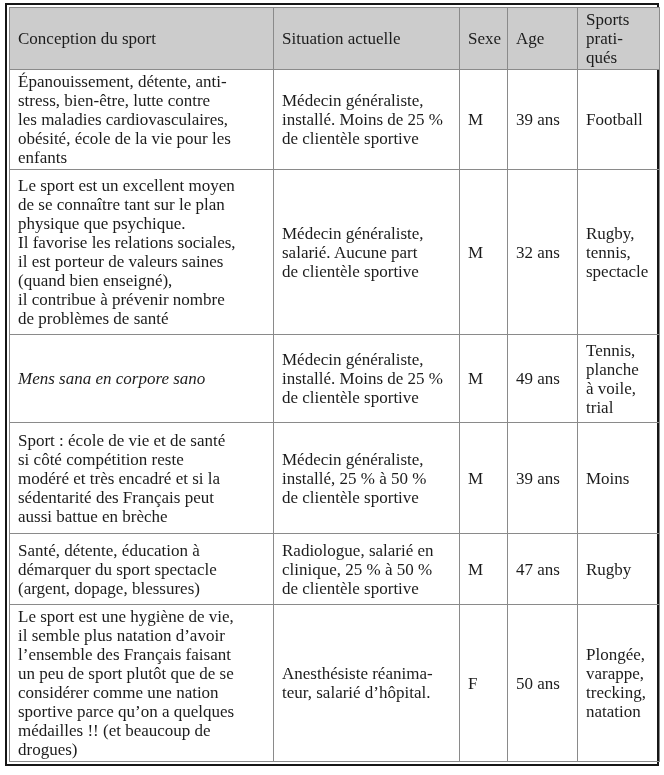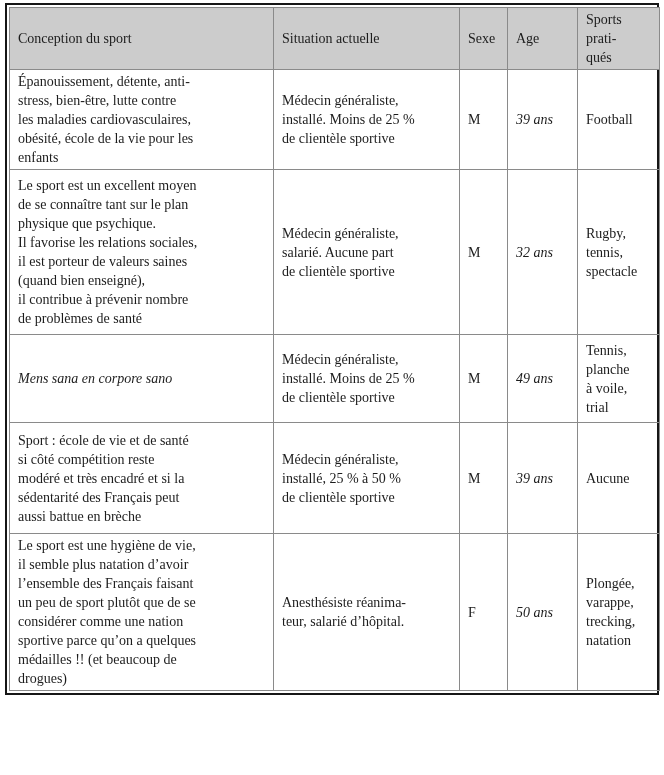--- a/index.html
+++ b/index.html
@@ -25,35 +25,35 @@
   }
   table.doc-table {
     border-collapse: collapse;
     table-layout: fixed;
     width: 650px;
   }
   table.doc-table th,
   table.doc-table td {
     border: 1px solid #8a8a8a;
     vertical-align: middle;
-    font-size: 14px;
+    font-size: 17px;
     line-height: 19px;
     font-weight: normal;
     text-align: left;
     white-space: pre-line;
     padding: 2px 4px 2px 8px;
     box-sizing: border-box;
     overflow: hidden;
   }
   table.doc-table th {
     background: #cccccc;
   }
   th.col-sexe { padding-left: 5px; }
   td.cell-sexe { text-align: center; padding-left: 2px; padding-right: 2px; }
-  td.cell-age  { padding-left: 8px; white-space: nowrap; font-style: italic; }
+  td.cell-age  { padding-left: 8px; white-space: nowrap; }
   td.cell-sports { padding-right: 2px; }
   td.conception--italic { font-style: italic; }
 
   tr.row-header { height: 57px; }
   tr.row-1 { height: 82px; }
   tr.row-2 { height: 165px; }
   tr.row-3 { height: 88px; }
   tr.row-4 { height: 111px; margin-top: 19px; }
   tr.row-5 { height: 71px; }
   tr.row-6 { height: 156px; }
@@ -130,21 +130,32 @@
           <td class="cell-conception">Sport : école de vie et de santé
 si côté compétition reste
 modéré et très encadré et si la
 sédentarité des Français peut
 aussi battue en brèche</td>
           <td class="cell-situation">Médecin généraliste,
 installé, 25 % à 50 %
 de clientèle sportive</td>
           <td class="cell-sexe">M</td>
           <td class="cell-age">39 ans</td>
-          <td class="cell-sports">Aucune</td>
+          <td class="cell-sports">Moins</td>
+        </tr>
+        <tr class="row-5">
+          <td class="cell-conception">Santé, détente, éducation à
+démarquer du sport spectacle
+(argent, dopage, blessures)</td>
+          <td class="cell-situation">Radiologue, salarié en
+clinique, 25 % à 50 %
+de clientèle sportive</td>
+          <td class="cell-sexe">M</td>
+          <td class="cell-age">47 ans</td>
+          <td class="cell-sports">Rugby</td>
         </tr>
         <tr class="row-6">
           <td class="cell-conception">Le sport est une hygiène de vie,
 il semble plus natation d’avoir
 l’ensemble des Français faisant
 un peu de sport plutôt que de se
 considérer comme une nation
 sportive parce qu’on a quelques
 médailles !! (et beaucoup de
 drogues)</td>

